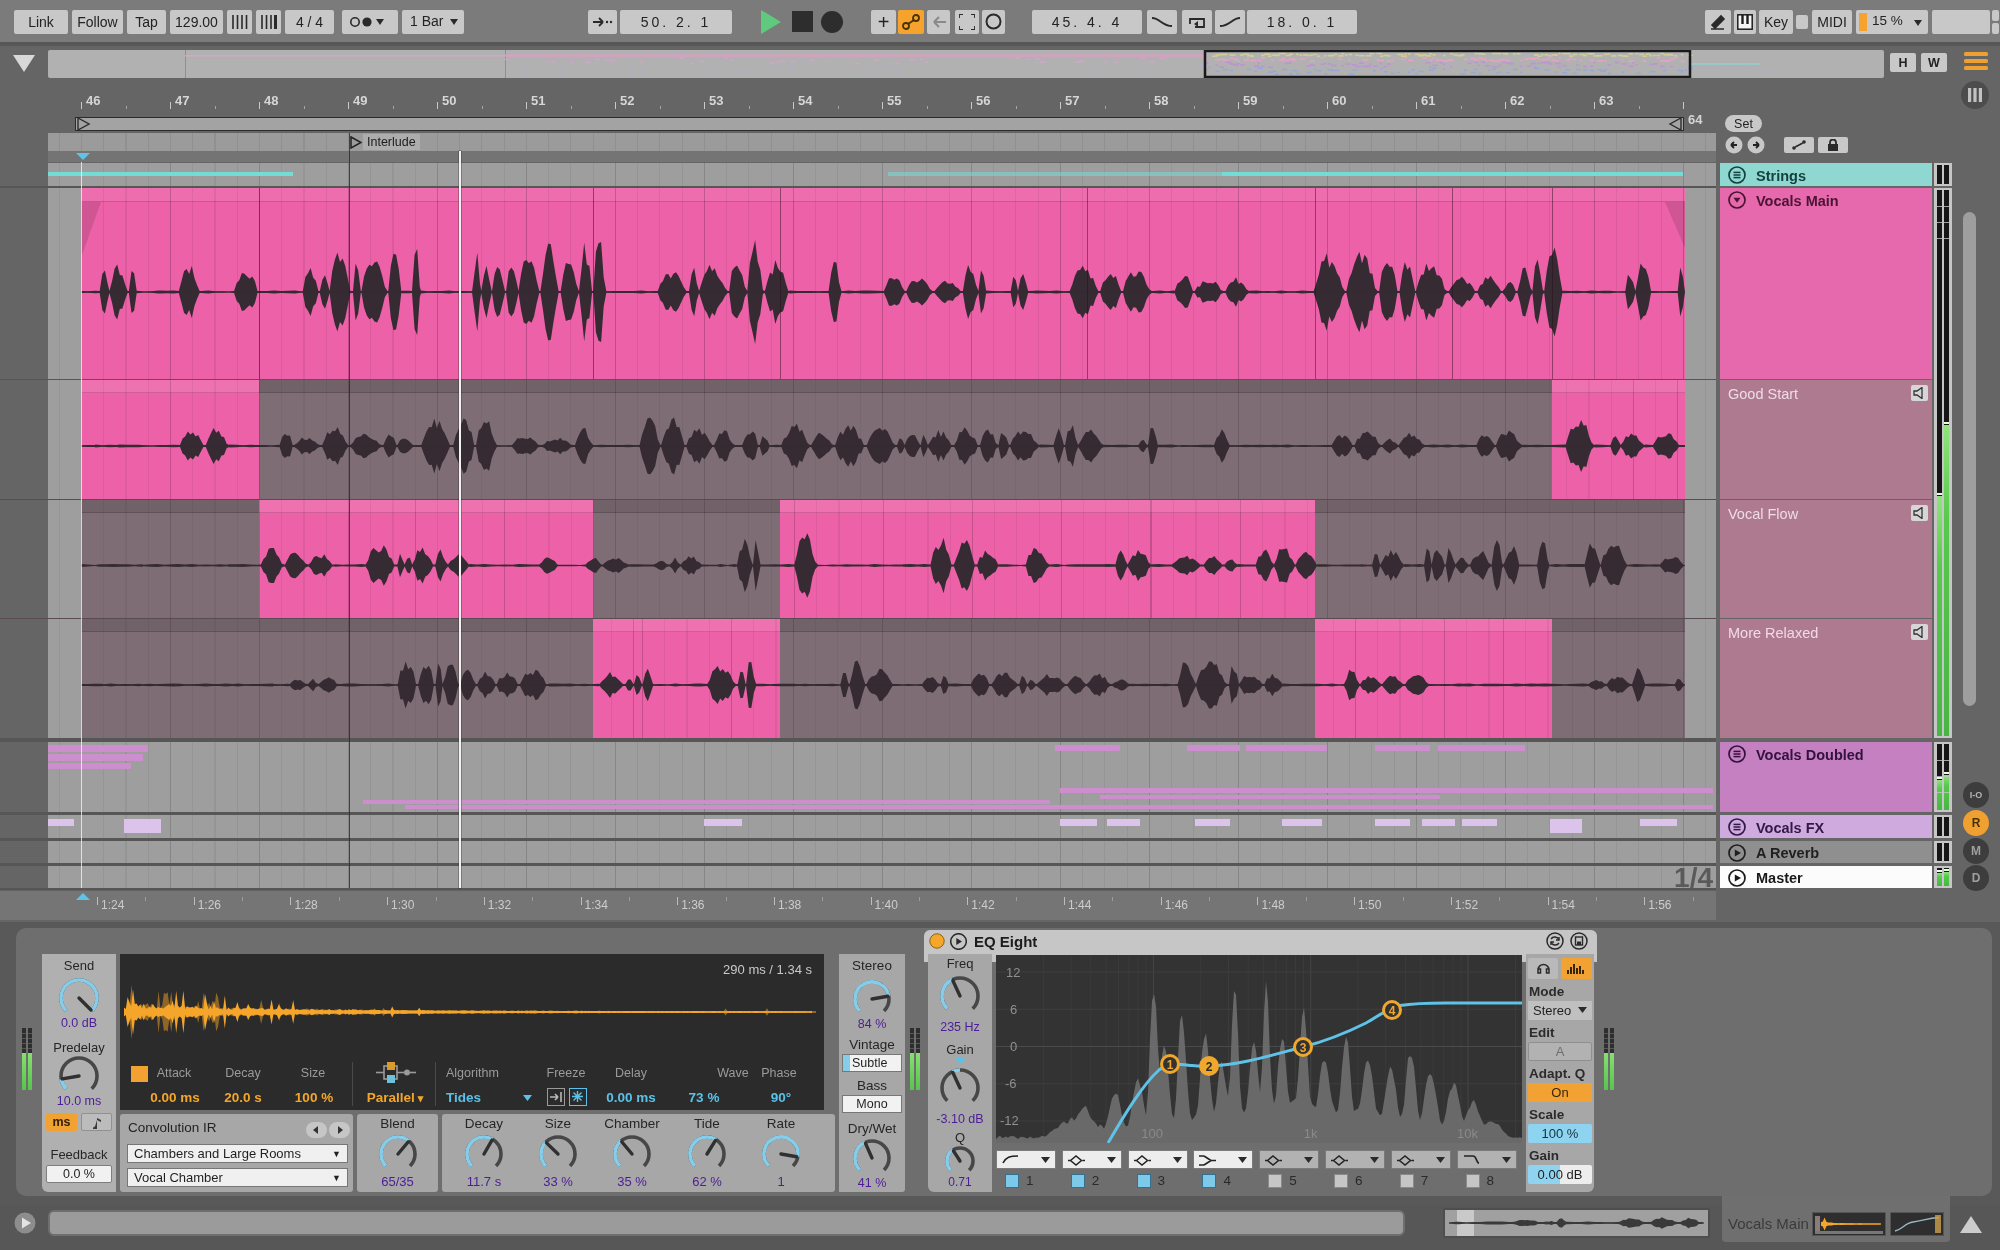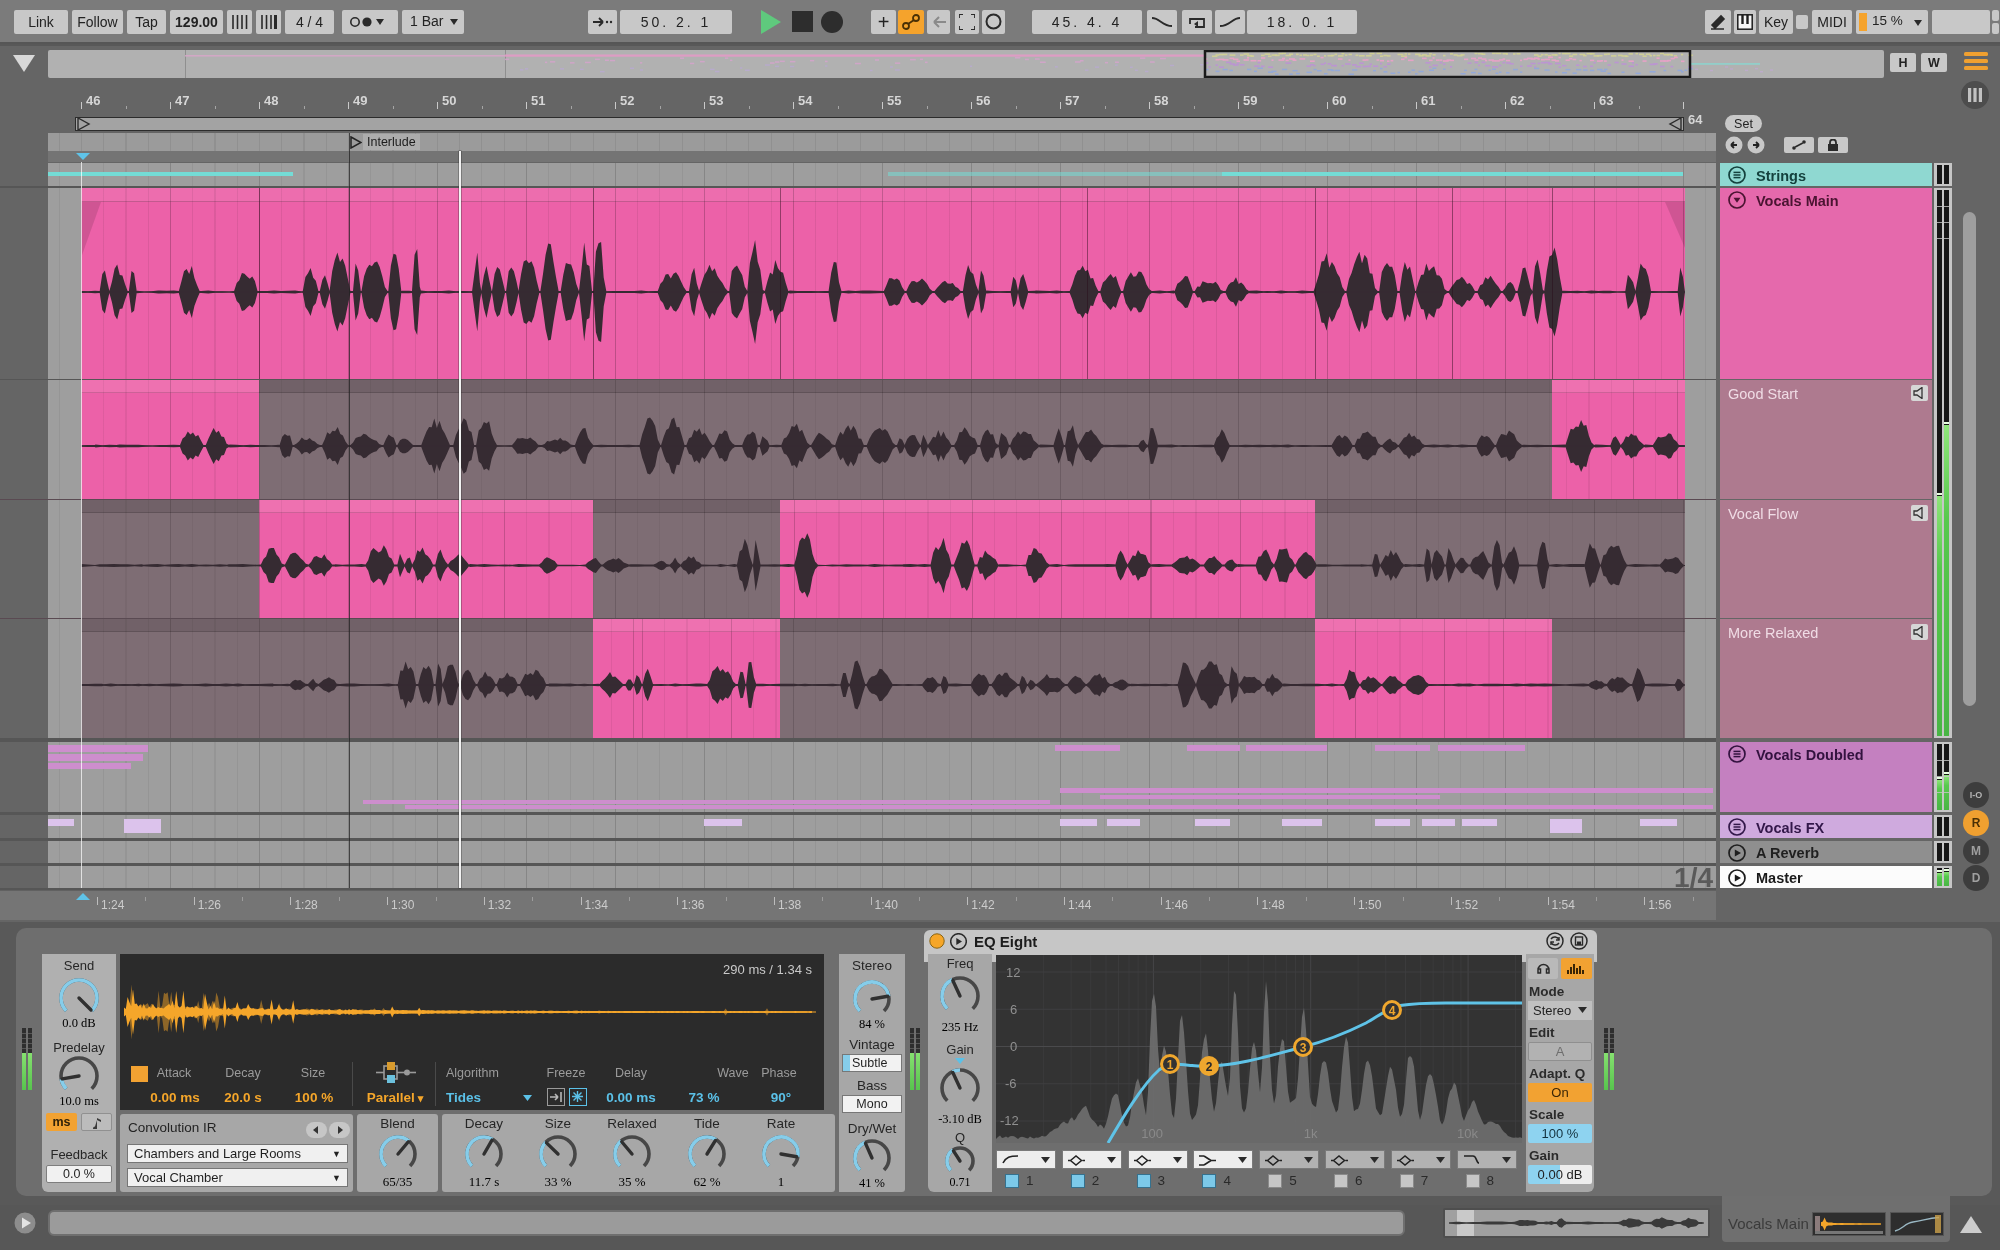--- a/index.html
+++ b/index.html
@@ -7,39 +7,39 @@
   body { font-family:"Liberation Sans", sans-serif; -webkit-font-smoothing:antialiased; }
   #app { position:relative; width:2000px; height:1250px; background:#585858; }
   .abs { position:absolute; }
   .btn { position:absolute; background:#c8c8c8; color:#232323; border-radius:2px;
          display:flex; align-items:center; justify-content:center; font-size:14px; }
   .fld { position:absolute; background:#c8c8c8; color:#232323; border-radius:2px;
          display:flex; align-items:center; justify-content:center; font-size:14px; letter-spacing:1px; }
   svg { position:absolute; display:block; }
   .hdr-txt { position:absolute; font-size:14.5px; font-weight:700; white-space:nowrap; }
   .lbl { position:absolute; color:#262626; font-size:13px; text-align:center; white-space:nowrap; }
-  .val { position:absolute; color:#000000; font-size:12.5px; text-align:center; white-space:nowrap;font-family:Liberation Serif, serif; }
+  .val { position:absolute; color:#4c1d95; font-size:12.5px; text-align:center; white-space:nowrap; }
   .dlbl { position:absolute; color:#9b9b9b; font-size:12.5px; text-align:center; white-space:nowrap; }
   .dval { position:absolute; font-size:13.5px; font-weight:700; text-align:center; white-space:nowrap; }
   .sel { position:absolute; background:#f0f0f0; border:1px solid #767676; color:#1f1f1f;
          font-size:13px; display:flex; align-items:center; padding:0 6px; }
   .sel .car { margin-left:auto; font-size:9px; color:#222; }
   .ruler-num { position:absolute; color:#d6d6d6; font-size:13px; font-weight:700; }
   .time-num { position:absolute; color:#cccccc; font-size:12px; }
 </style>
 </head>
 <body>
 
 <div id="app">
 
   <div class="abs" id="toolbar" style="left:0;top:0;width:2000px;height:44px;background:#7b7b7b;border-bottom:2px solid #565656;">
       <div class="btn" style="left: 14px; top: 10px; width: 54px; height: 24px;">Link</div>
       <div class="btn" style="left: 72px; top: 10px; width: 51px; height: 24px;">Follow</div>
       <div class="btn" style="left: 127px; top: 10px; width: 39px; height: 24px;">Tap</div>
-      <div class="btn" style="left: 170px; top: 10px; width: 53px; height: 24px; font-weight: bold;">129.00</div>
+      <div class="btn" style="left: 170px; top: 10px; width: 53px; height: 24px;">129.00</div>
       <div class="btn" style="left: 227px; top: 10px; width: 25px; height: 24px;">
         <svg width="17" height="14" viewBox="0 0 17 14" style="position: absolute; left: 4px; top: 5px;">
           <g stroke="#2a2a2a" stroke-width="1.6">
             <line x1="2" y1="0" x2="2" y2="14"></line>
             <line x1="6.5" y1="0" x2="6.5" y2="14"></line>
             <line x1="11" y1="0" x2="11" y2="14"></line>
             <line x1="15.5" y1="0" x2="15.5" y2="14"></line>
           </g>
         </svg>
       </div>
@@ -1190,21 +1190,21 @@
             <line x1="22" y1="22" x2="30.00" y2="8.14" stroke="#303030" stroke-width="3.4" stroke-linecap="round"></line>
           </svg>
           <div class="val" style="left: 2px; top: 60px; width: 80px; font-size: 13px;">11.7 s</div>
           <div class="lbl" style="left: 76px; top: 2px; width: 80px; font-size: 13.5px;">Size</div>
           <svg width="44" height="44" viewBox="0 0 44 44" style="position: absolute; left: 94px; top: 18px;">
             <path d="M9.98,34.02 A17,17 0 1 1 34.02,34.02" stroke="#474747" stroke-width="3.6" fill="none" stroke-linecap="butt"></path>
             <path d="M9.98,34.02 A17,17 0 0 1 9.77,10.19" stroke="#86cdea" stroke-width="3.6" fill="none"></path>
             <line x1="22" y1="22" x2="10.49" y2="10.89" stroke="#303030" stroke-width="3.4" stroke-linecap="round"></line>
           </svg>
           <div class="val" style="left: 76px; top: 60px; width: 80px; font-size: 13px;">33 %</div>
-          <div class="lbl" style="left: 150px; top: 2px; width: 80px; font-size: 13.5px;">Relaxed</div>
+          <div class="lbl" style="left: 150px; top: 2px; width: 80px; font-size: 13.5px;">Chamber</div>
           <svg width="44" height="44" viewBox="0 0 44 44" style="position: absolute; left: 168px; top: 18px;">
             <path d="M9.98,34.02 A17,17 0 1 1 34.02,34.02" stroke="#474747" stroke-width="3.6" fill="none" stroke-linecap="butt"></path>
             <path d="M9.98,34.02 A17,17 0 0 1 11.07,8.98" stroke="#86cdea" stroke-width="3.6" fill="none"></path>
             <line x1="22" y1="22" x2="11.72" y2="9.74" stroke="#303030" stroke-width="3.4" stroke-linecap="round"></line>
           </svg>
           <div class="val" style="left: 150px; top: 60px; width: 80px; font-size: 13px;">35 %</div>
           <div class="lbl" style="left: 225px; top: 2px; width: 80px; font-size: 13.5px;">Tide</div>
           <svg width="44" height="44" viewBox="0 0 44 44" style="position: absolute; left: 243px; top: 18px;">
             <path d="M9.98,34.02 A17,17 0 1 1 34.02,34.02" stroke="#474747" stroke-width="3.6" fill="none" stroke-linecap="butt"></path>
             <path d="M9.98,34.02 A17,17 0 0 1 31.01,7.58" stroke="#86cdea" stroke-width="3.6" fill="none"></path>

